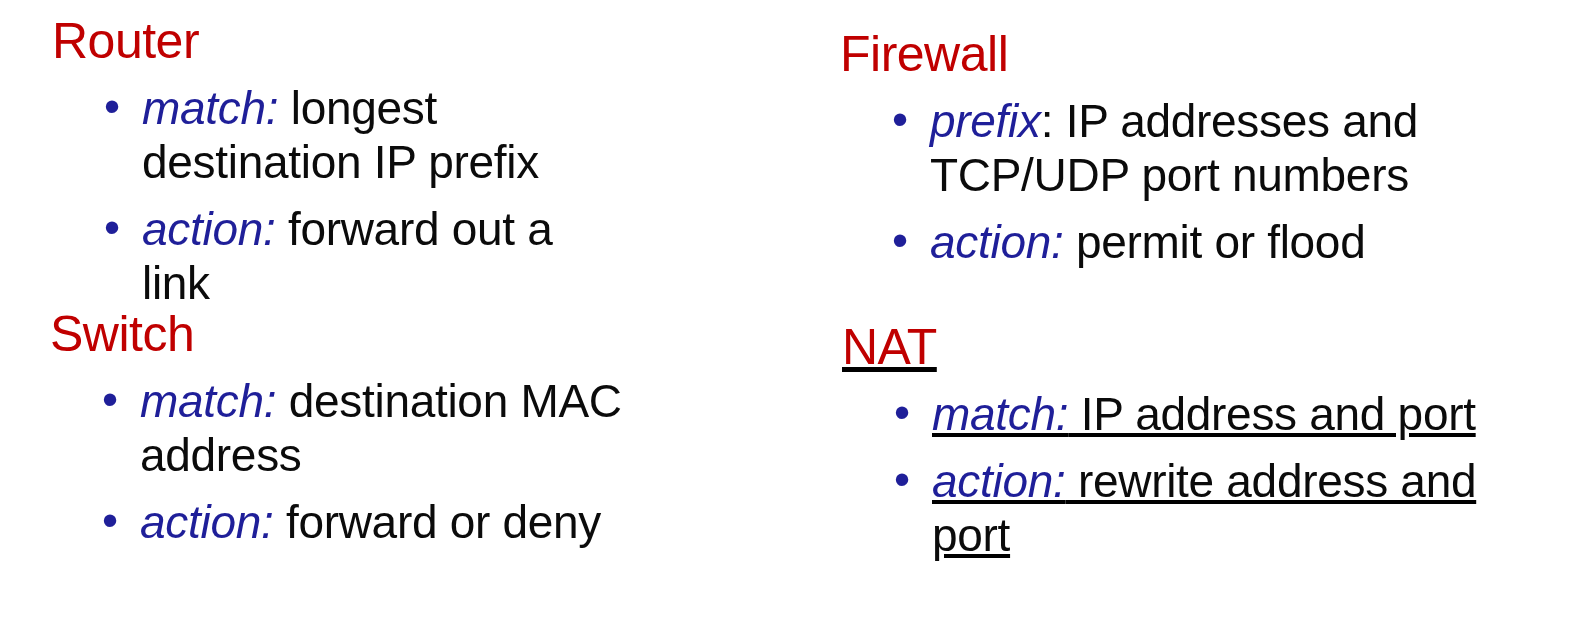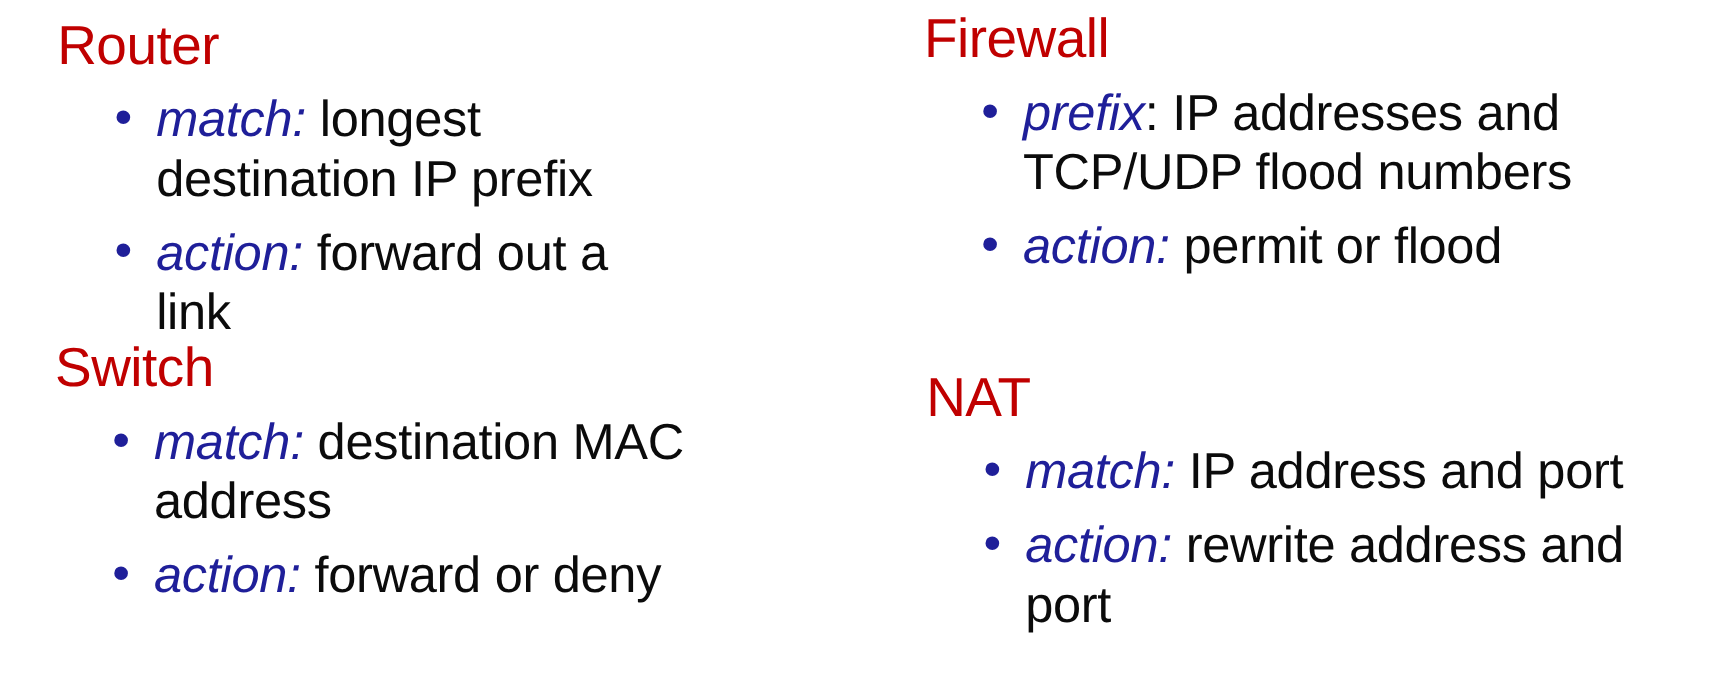--- a/index.html
+++ b/index.html
@@ -59,22 +59,22 @@
     font-style: italic;
     color: var(--em-color);
   }
   .rest {
     white-space: pre-line;
     color: var(--text-color);
   }
   
   #sec-router   { left: 52px;  top: 14px;  }
   #sec-switch   { left: 50px;  top: 307px; }
-  #sec-firewall { left: 840px; top: 8px;  width: 700px; }
-  #sec-nat      { left: 842px; top: 334px; width: 700px; }
+  #sec-firewall { left: 840px; top: 27px;  width: 700px; }
+  #sec-nat      { left: 842px; top: 320px; width: 700px; text-decoration: underline; }
 </style>
 </head>
 <body>
 
 <div class="slide">
 
   <section class="section" id="sec-router">
     <h2 class="section-title">Router</h2>
     <ul class="bullets">
       <li class="bullet">
@@ -99,21 +99,21 @@
         <span class="dot">•</span><span class="lead">action:</span><span class="rest"> forward or deny</span>
       </li>
     </ul>
   </section>
 
   <section class="section" id="sec-firewall">
     <h2 class="section-title">Firewall</h2>
     <ul class="bullets">
       <li class="bullet">
         <span class="dot">•</span><span class="lead">prefix</span><span class="rest">: IP addresses and
-TCP/UDP flood numbers</span>
+TCP/UDP port numbers</span>
       </li>
       <li class="bullet">
         <span class="dot">•</span><span class="lead">action:</span><span class="rest"> permit or flood</span>
       </li>
     </ul>
   </section>
 
   <section class="section" id="sec-nat">
     <h2 class="section-title">NAT</h2>
     <ul class="bullets">

